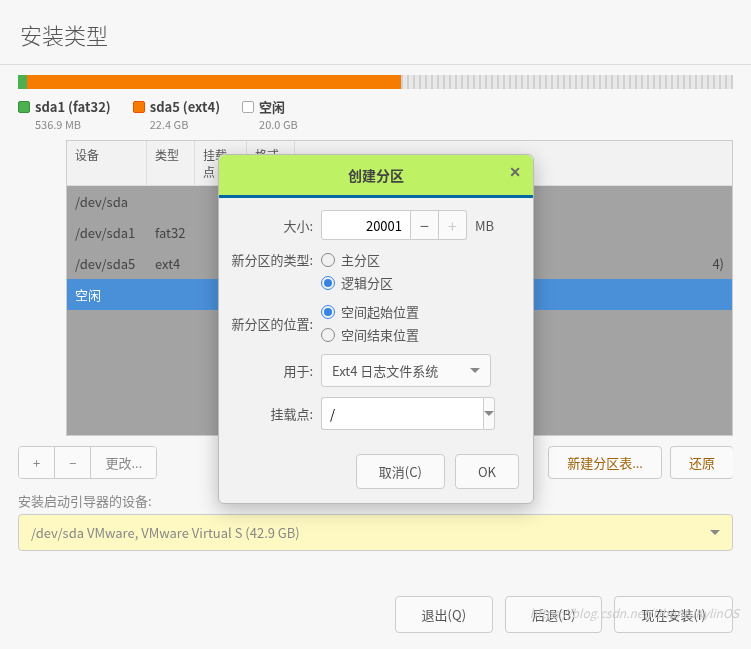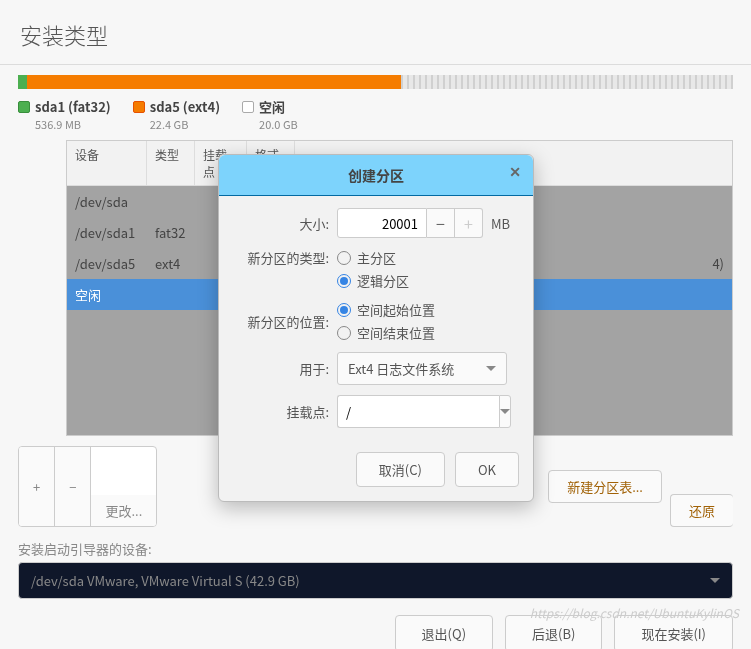--- a/index.html
+++ b/index.html
@@ -34,36 +34,36 @@
 .col-fmt { width: 48px; }
 .trow { display: flex; font-size: 13px; color: #444; padding: 4px 0; }
 .trow div { padding: 2px 8px; }
 .trow.sel { background: #4a90d9; color: #fff; }
 .trow .chk { width: 13px; height: 13px; border: 1px solid #999; display: inline-block; vertical-align: middle; }
 .trow.sel .chk { border-color: #fff; background: rgba(255,255,255,0.2); }
 
 .btnrow { display: flex; gap: 0; margin-top: 10px; align-items: center; }
 .btnrow .grp { display: flex; border: 1px solid #ccc; border-radius: 4px; overflow: hidden; background: #fff; }
 .btnrow button { background: #fafafa; border: none; border-right: 1px solid #ccc; padding: 6px 14px; font-size: 13px; color: #888; cursor: pointer; }
-.btnrow button:last-child { border-right: none; margin-top: 48px; }
+.btnrow button:last-child { border-right: none; }
 .btnrow .spacer { flex: 1; }
 .btnrow .single { border: 1px solid #ccc; border-radius: 4px; background: #fafafa; padding: 6px 18px; font-size: 13px; color: #a16207; margin-left: 8px; }
 
 .bootlabel { font-size: 13px; color: #888; margin-top: 12px; }
-.bootcombo { display: flex; align-items: center; justify-content: space-between; border: 1px solid #ccc; border-radius: 4px; background: #0f172a; padding: 8px 12px; margin-top: 4px; font-size: 13px; color: #888; }
+.bootcombo { display: flex; align-items: center; justify-content: space-between; border: 1px solid #ccc; border-radius: 4px; background: #fef9c3; padding: 8px 12px; margin-top: 4px; font-size: 13px; color: #888; }
 .triangle-down { width: 0; height: 0; border-left: 5px solid transparent; border-right: 5px solid transparent; border-top: 5px solid #888; }
 
 .footer { display: flex; justify-content: flex-end; gap: 12px; padding: 16px 18px; }
 .footer button { border: 1px solid #ccc; border-radius: 4px; background: #fafafa; padding: 8px 26px; font-size: 13px; color: #555; cursor: pointer; }
 
 
 .dialog { position: absolute; left: 218px; top: 154px; width: 316px; background: #f2f2f2; border: 1px solid #bbb; border-radius: 6px; box-shadow: 0 6px 20px rgba(0,0,0,0.25); }
-.dlg-title { position: relative; text-align: center; font-weight: bold; font-size: 14px; color: #444; padding: 10px 0; border-bottom: 1px solid #0369a1; background: #7dd3fc; border-radius: 6px 6px 0 0; }
+.dlg-title { position: relative; text-align: center; font-weight: bold; font-size: 14px; color: #444; padding: 10px 0; border-bottom: 3px solid #0369a1; background: #bef264; border-radius: 6px 6px 0 0; }
 .dlg-close { position: absolute; right: 8px; top: 6px; width: 20px; height: 20px; display: flex; align-items: center; justify-content: center; font-size: 14px; color: #666; cursor: pointer; }
-.dlg-body { padding: 12px 22px 4px; }
+.dlg-body { padding: 12px 6px 4px; }
 .frow { display: flex; align-items: center; margin-bottom: 10px; font-size: 13px; color: #555; }
 .flabel { width: 96px; text-align: right; padding-right: 8px; }
 .spinwrap { display: flex; align-items: center; }
 .spin-input { width: 90px; height: 30px; border: 1px solid #ccc; border-radius: 3px 0 0 3px; text-align: right; padding: 0 8px; font-size: 13px; }
 .spin-btn { width: 28px; height: 30px; border: 1px solid #ccc; border-left: none; background: #fafafa; font-size: 16px; color: #666; cursor: pointer; }
 .spin-btn.plus { border-radius: 0 3px 3px 0; color: #ccc; }
 .unit { margin-left: 8px; }
 .radio-col { display: flex; flex-direction: column; gap: 4px; }
 .radio-opt { display: flex; align-items: center; gap: 6px; cursor: pointer; }
 .rcirc { width: 14px; height: 14px; border: 1px solid #888; border-radius: 50%; display: flex; align-items: center; justify-content: center; }

